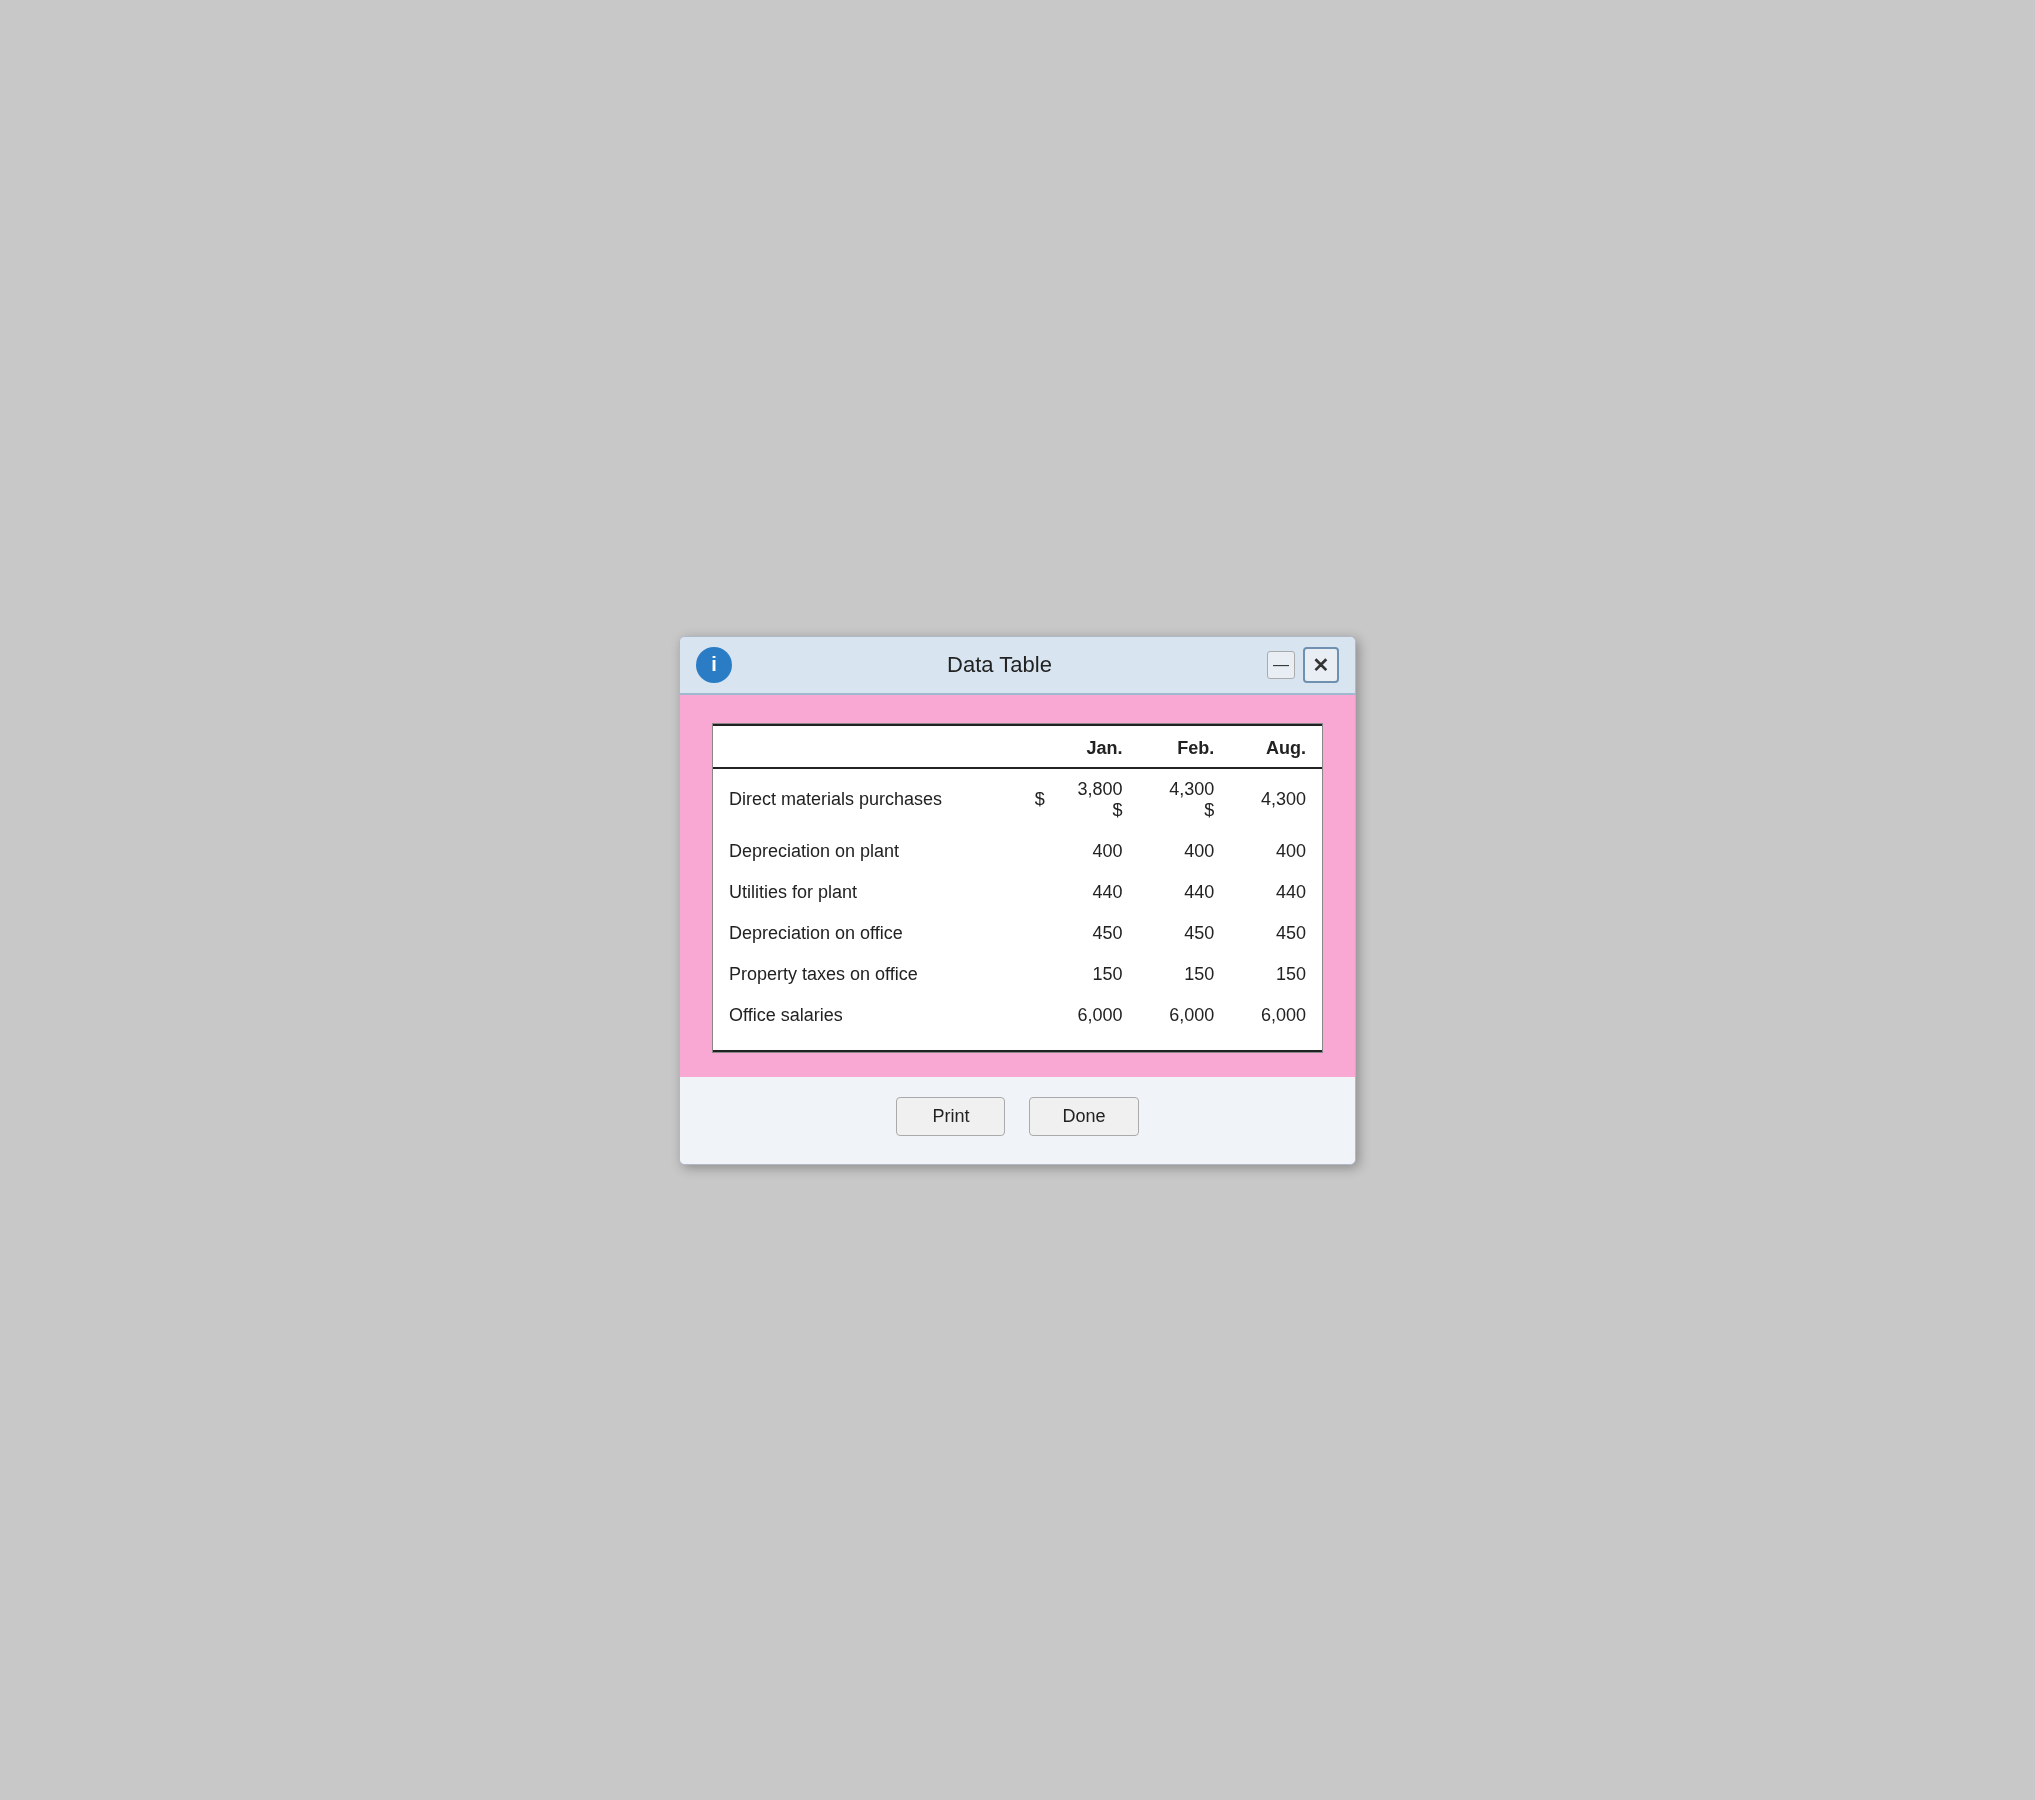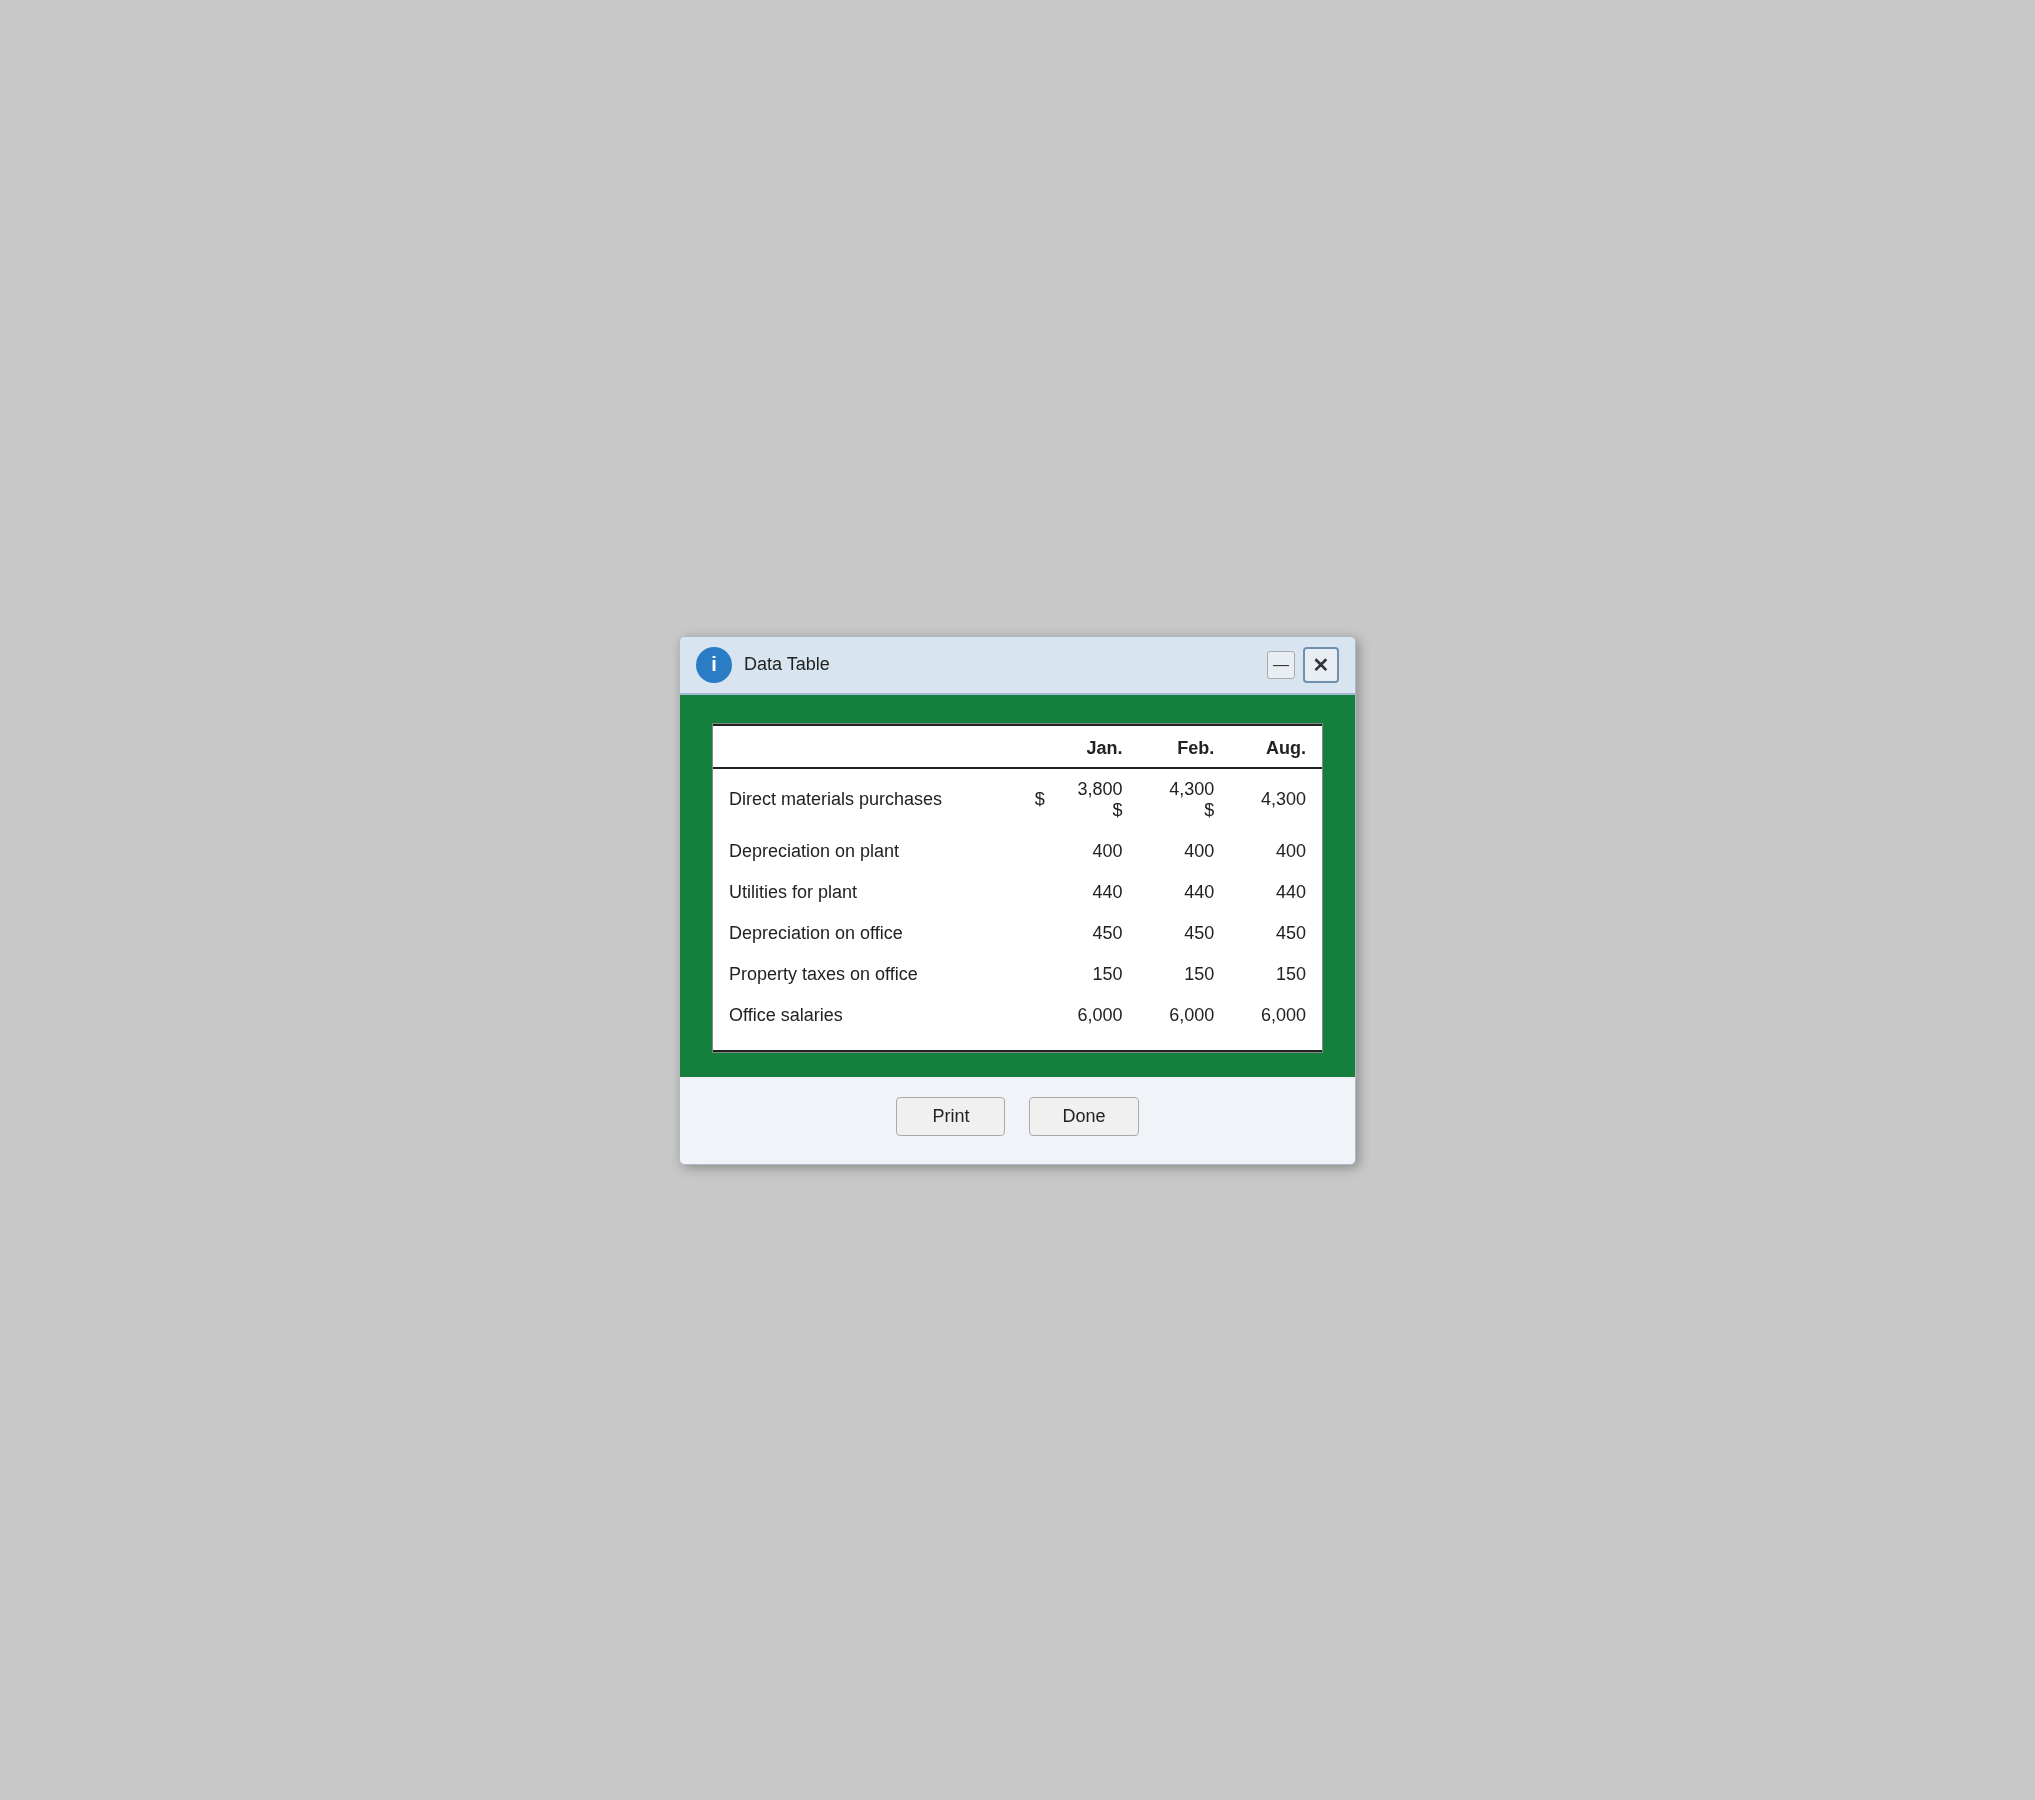--- a/index.html
+++ b/index.html
@@ -44,23 +44,24 @@
       align-items: center;
       justify-content: center;
       color: white;
       font-weight: bold;
       font-size: 20px;
       flex-shrink: 0;
     }
 
     .title-text {
       flex: 1;
-      font-size: 18px;
+      font-size: 22px;
       font-weight: normal;
       color: #222;
+      text-align: center;
     }
 
     .window-controls {
       display: flex;
       align-items: center;
       gap: 8px;
     }
 
     .minimize-btn {
       width: 28px;
@@ -86,21 +87,21 @@
       display: flex;
       align-items: center;
       justify-content: center;
       font-size: 20px;
       font-weight: bold;
       color: #333;
     }
 
     .dialog-body {
       padding: 28px 32px 24px 32px;
-      background: #15803d;
+      background: #f9a8d4;
     }
 
     .data-table-container {
       border: 1px solid #888;
       background: white;
       padding: 0;
     }
 
     .data-table {
       width: 100%;

